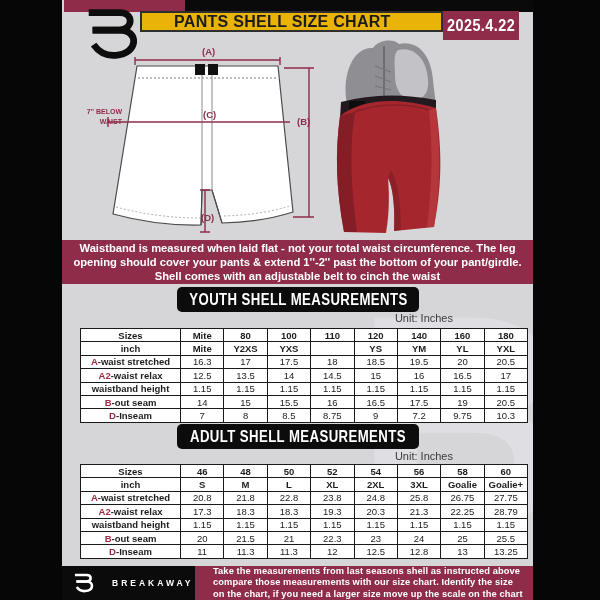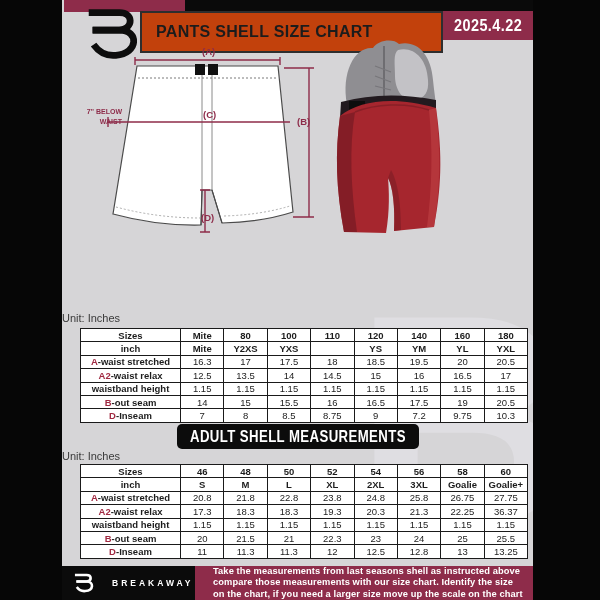--- a/index.html
+++ b/index.html
@@ -4,24 +4,24 @@
 <style>
   * { margin:0; padding:0; box-sizing:border-box; }
   html,body { width:600px; height:600px; }
   body { background:#060606; font-family:"Liberation Sans", sans-serif; position:relative; overflow:hidden; }
 
   .page { position:absolute; left:62px; top:0; width:471px; height:600px; background:#d6d5d7; overflow:hidden; }
 
   
   .strip-maroon { position:absolute; left:2px; top:0; width:121px; height:12px; background:#8e2c4a; }
   .strip-black  { position:absolute; left:123px; top:0; width:348px; height:12px; background:#0a0a0a; }
-  .title-box { position:absolute; left:78px; top:11px; width:303px; height:42px; background:#c2410c;
-               border:2px solid #2e2e2e; display:flex; align-items:center; padding-left:14px; }
+  .title-box { position:absolute; left:78px; top:11px; width:303px; height:21px; background:#eab308;
+               border:2px solid #2e2e2e; display:flex; align-items:center; padding-left:32px; }
   .title-box span { font-size:16px; font-weight:700; color:#1c1c1c; letter-spacing:.3px; white-space:nowrap; }
-  .date-box { position:absolute; left:381px; top:11px; width:90px; height:29px; background:#8e2c4a;
+  .date-box { position:absolute; left:381px; top:11px; width:76px; height:29px; background:#8e2c4a;
               display:flex; align-items:center; justify-content:center; }
   .date-box span { color:#fff; font-weight:700; font-size:17px; display:inline-block; transform:scaleX(.85); letter-spacing:.5px; }
 
   .logo-top { position:absolute; left:19px; top:5px; width:58px; height:58px; }
 
   
   .watermark { position:absolute; right:-38px; top:270px; font-size:300px; font-weight:700;
                color:#dfdee2; z-index:0; line-height:1; user-select:none; }
 
   
@@ -39,21 +39,21 @@
             display:flex; align-items:center; justify-content:center; }
   .notice span { color:#fff; font-weight:700; font-size:11.2px; line-height:1.28; text-align:center; white-space:pre-line; }
 
   
   .banner { position:absolute; left:115px; width:242px; height:25px; background:#0c0c0c; border-radius:5px;
             display:flex; align-items:center; justify-content:center; z-index:1; }
   .banner span { color:#fff; font-weight:700; font-size:16.5px; letter-spacing:.5px;
                  display:inline-block; transform:scaleX(.8); white-space:nowrap; }
   .banner.youth { top:287px; }
   .banner.adult { top:424px; }
-  .unit { position:absolute; left:0; width:383px; text-align:left; font-size:11px; color:#3a3a3a; z-index:1; }
+  .unit { position:absolute; left:8px; width:383px; text-align:right; font-size:11px; color:#3a3a3a; z-index:1; }
   .unit.youth { top:312px; }
   .unit.adult { top:450px; }
 
   
   table.meas { position:absolute; left:18px; width:448px; border-collapse:collapse; z-index:1;
                table-layout:fixed; border:1.5px solid #1a1a1a; }
   table.meas.youth { top:328px; }
   table.meas.adult { top:464px; }
   table.meas th, table.meas td { border:1px solid #1a1a1a; background:#fff; height:13.4px;
                font-size:9.5px; text-align:center; color:#1c1c1c; padding:0 1px; overflow:hidden; white-space:nowrap; }
@@ -134,21 +134,29 @@
     <path d="M6 64 Q50 52 101 62 L101 76 Q50 66 5 80 Z" fill="#221a1f"></path>
     <rect x="14" y="63" width="16" height="9" fill="#0d0d0d"></rect>
 
     <path d="M5 78 C0 115 1 150 9 194 L51 195 C55 172 54 152 53 140 C58 150 60 168 59 193 L99 189 C106 152 108 118 101 70 C60 58 25 62 5 78 Z" fill="#a6262e"></path>
     <path d="M5 78 C0 115 1 150 9 194 L22 194 C16 150 14 110 20 74 Z" fill="#7c1c24" opacity=".8"></path>
     <path d="M53 140 C58 150 60 168 59 193 L66 192 C66 162 62 142 56 132 Z" fill="#7c1c24" opacity=".6"></path>
     <path d="M101 70 C106 118 105 152 99 189 L92 189 C97 150 98 112 94 72 Z" fill="#bc3d42" opacity=".7"></path>
     <path d="M20 74 C40 66 70 64 94 72" stroke="#7c1c24" stroke-width="1.5" fill="none" opacity=".7"></path>
   </svg>
 
-
+  <div class="notice">
+    <span>Waistband is measured when laid flat - not your total waist circumference. The leg
+opening should cover your pants &amp; extend 1''-2'' past the bottom of your pant/girdle.
+Shell comes with an adjustable belt to cinch the waist</span>
+  </div>
+
+  <div class="banner youth">
+    <span>YOUTH SHELL MEASUREMENTS</span>
+  </div>
   <div class="unit youth">Unit: Inches</div>
   <table class="meas youth">
     <colgroup>
         <col style="width:100px">
         <col>
         <col>
         <col>
         <col>
         <col>
         <col>
@@ -288,21 +296,21 @@
         </tr>
         <tr>
           <th><span class="pfx">A2</span>-waist relax</th>
           <td>17.3</td>
           <td>18.3</td>
           <td>18.3</td>
           <td>19.3</td>
           <td>20.3</td>
           <td>21.3</td>
           <td>22.25</td>
-          <td>36.37</td>
+          <td>28.79</td>
         </tr>
         <tr>
           <th>waistband height</th>
           <td>1.15</td>
           <td>1.15</td>
           <td>1.15</td>
           <td>1.15</td>
           <td>1.15</td>
           <td>1.15</td>
           <td>1.15</td>

